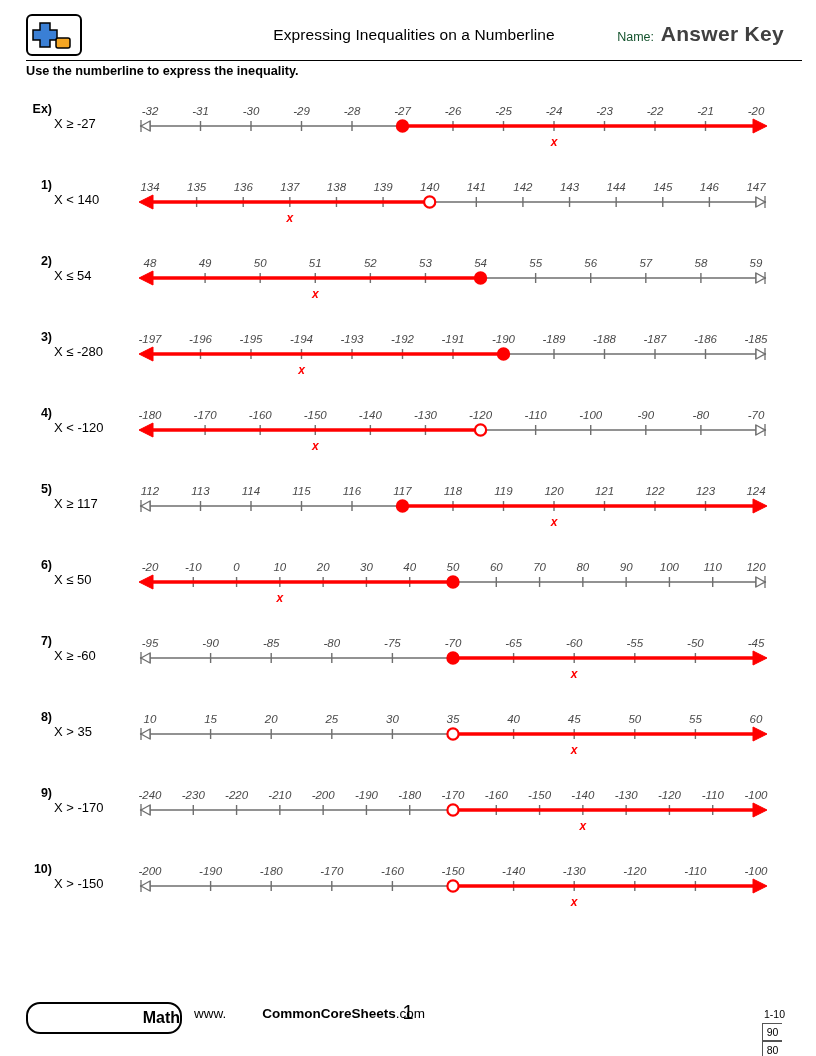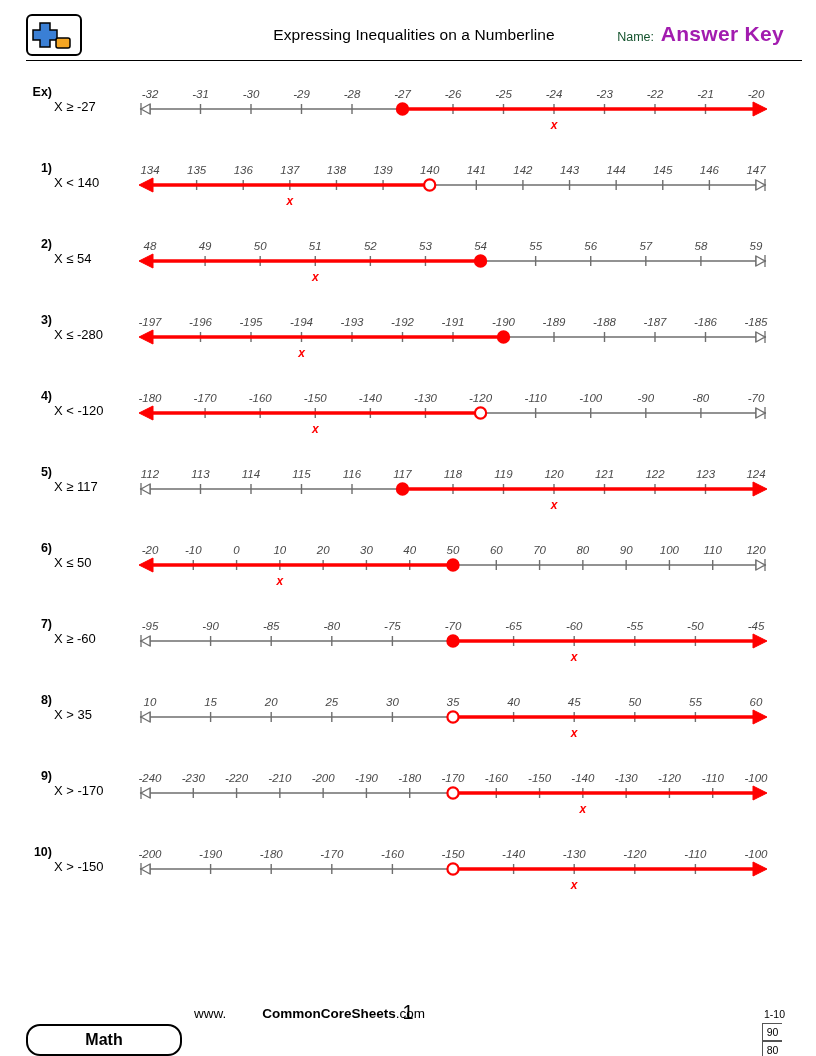--- a/index.html
+++ b/index.html
@@ -38,21 +38,21 @@
     position: absolute;
     right: 148px; top: 16px;
     font-size: 12.5px;
     color: #14532d;
   }
   .answer-key {
     position: absolute;
     right: 18px; top: 8px;
     font-size: 21px;
     font-weight: bold;
-    color: #a21caf;
+    color: #404040;
     letter-spacing: .3px;
   }
   .hdr-rule {
     border: 0; border-top: 1.6px solid #000;
     margin: 2px 0 0 0;
   }
   .instructions {
     font-size: 12.7px;
     font-weight: bold;
     margin: 3px 0 0 0;
@@ -89,25 +89,24 @@
   .footer {
     position: absolute;
     left: 26px; right: 26px; bottom: 20px;
     height: 34px;
   }
   .math-pill {
     position: absolute; left: 0; top: 0;
     width: 152px; height: 28px;
     border: 2px solid #000;
     border-radius: 14px;
-    text-align: center;
+    text-align: right;
     line-height: 28px;
     font-weight: bold;
     font-size: 16px;
-    margin-top: 22px;
   }
   .site {
     position: absolute; left: 168px; top: 4px;
     font-size: 13.5px;
   }
   .site b { font-weight: bold; margin-left: 36px; }
   .pagenum {
     position: absolute; left: 0; right: 0; top: -1px;
     text-align: center;
     font-size: 20px;
@@ -148,20 +147,21 @@
         <rect x="1" y="1" width="54" height="40" rx="5" fill="#ffffff" stroke="#000" stroke-width="2"></rect>
         <path d="M14 9 h10 v7 h7 v10 h-7 v7 h-10 v-7 h-7 v-10 h7 z" fill="#3a7fd5" stroke="#000" stroke-width="1.5"></path>
         <rect x="30" y="24" width="14" height="10" rx="2" fill="#f5a623" stroke="#000" stroke-width="1.5"></rect>
       </svg>
     </div>
     <div class="title">Expressing Inequalities on a Numberline</div>
     <div class="name-label">Name:</div>
     <div class="answer-key">Answer Key</div>
   </div>
   <hr class="hdr-rule">
+  <div class="instructions">Use the numberline to express the inequality.</div>
 
   <div class="problems" id="problems">
       <div class="problem">
         <div class="pnum">Ex)</div>
         <div class="ineq">X ≥ -27</div>
         <div class="nl">
           <svg width="654" height="62" viewBox="0 0 654 62">
             <line x1="14" y1="40" x2="640" y2="40" stroke="#6e6e6e" stroke-width="1.4"></line>
             <line x1="24" y1="35" x2="24" y2="45" stroke="#6e6e6e" stroke-width="1.4"></line>
             <text x="24" y="29" text-anchor="middle" class="tick-label">-32</text>

